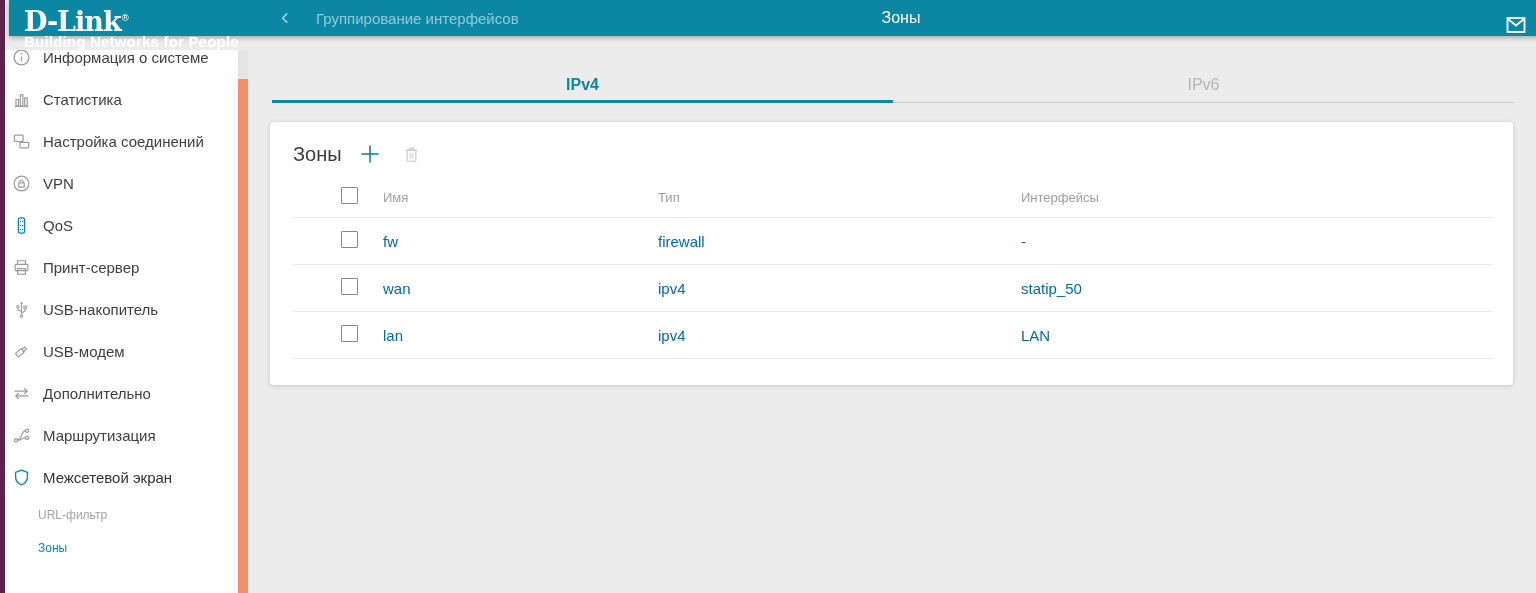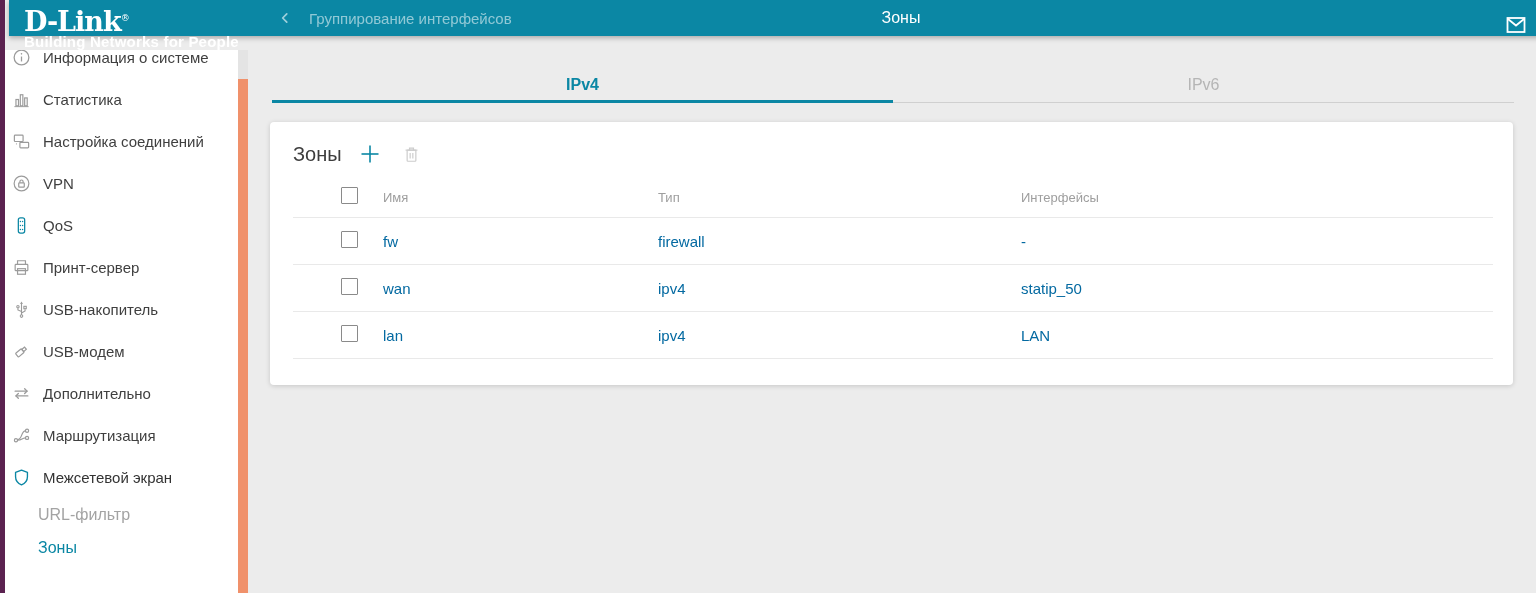--- a/index.html
+++ b/index.html
@@ -32,21 +32,21 @@
   }
   .logo-text .reg { font-size: 9px; vertical-align: super; letter-spacing: 0; font-weight: 400; }
   .logo-tagline {
     color: #fff; font-weight: 700; font-size: 15px; letter-spacing: 0.2px;
     line-height: 13px; font-family: Liberation Sans, sans-serif;
   }
   .topbar-content {
     flex: 1; position: relative; display: flex; align-items: center;
   }
   .back-link {
-    display: flex; align-items: center; gap: 17px; margin-left: 21px;
+    display: flex; align-items: center; gap: 24px; margin-left: 21px;
     color: rgba(255,255,255,0.55); font-size: 15px; cursor: pointer;
   }
   .back-chevron { display: inline-flex; }
   .page-title {
     position: absolute; left: 0; right: 0; text-align: center;
     color: #fff; font-size: 16px; pointer-events: none;
   }
   .mail-btn {
     position: absolute; right: 17px; top: 13px; cursor: pointer; display: inline-flex;
   }
@@ -57,21 +57,21 @@
   }
   .menu { margin-top: -14px; }
   .menu-item {
     height: 42px; display: flex; align-items: center; padding-left: 12px;
     cursor: pointer; font-size: 15px; color: #3f3f3f; white-space: nowrap;
   }
   .menu-item .mi-icon { width: 19px; height: 19px; margin-right: 12px; display: inline-flex; flex: 0 0 auto; }
   .menu-item.section-active { color: #333; }
   .submenu-item {
     height: 33px; display: flex; align-items: center; padding-left: 38px;
-    cursor: pointer; font-size: 16px; color: #a3a3a3; white-space: nowrap;
+    cursor: pointer; font-size: 12px; color: #a3a3a3; white-space: nowrap;
   }
   .submenu-item.active { color: #0b87a4; }
   .scrollbar-track {
     position: absolute; right: 0; top: 0; width: 10px; height: 543px;
     background: #e4e4e4;
   }
   .scrollbar-thumb {
     position: absolute; left: 0; top: 29px; width: 10px; height: 514px;
     background: #f0916b; cursor: grab;
   }

